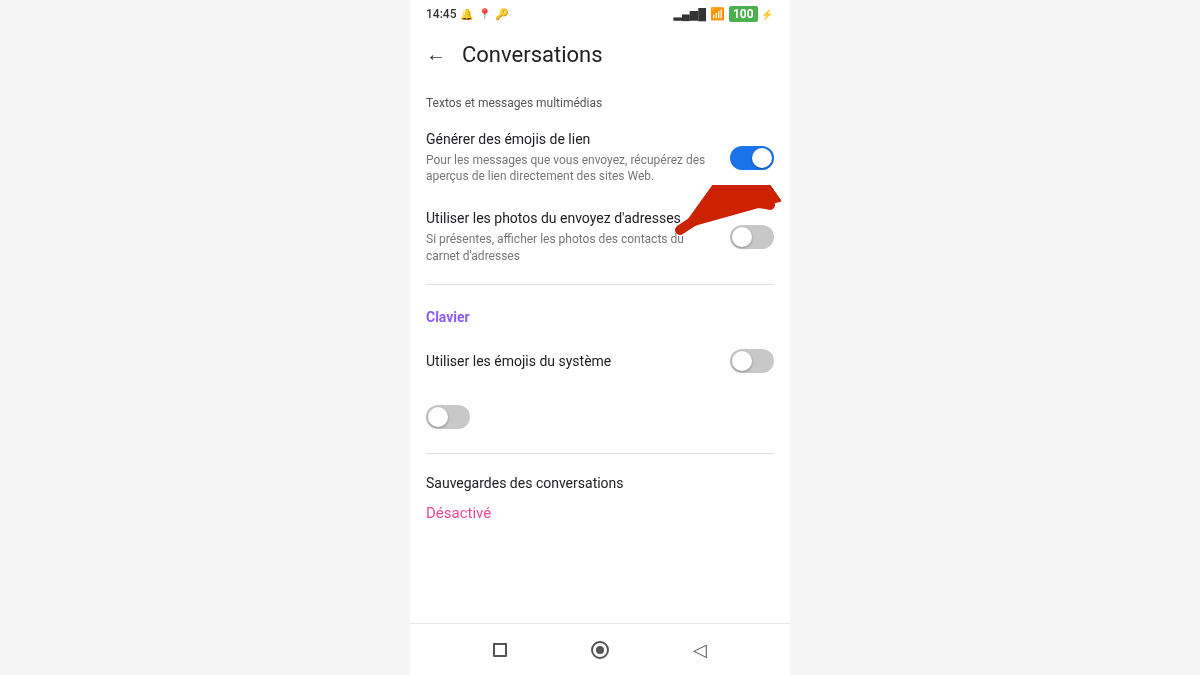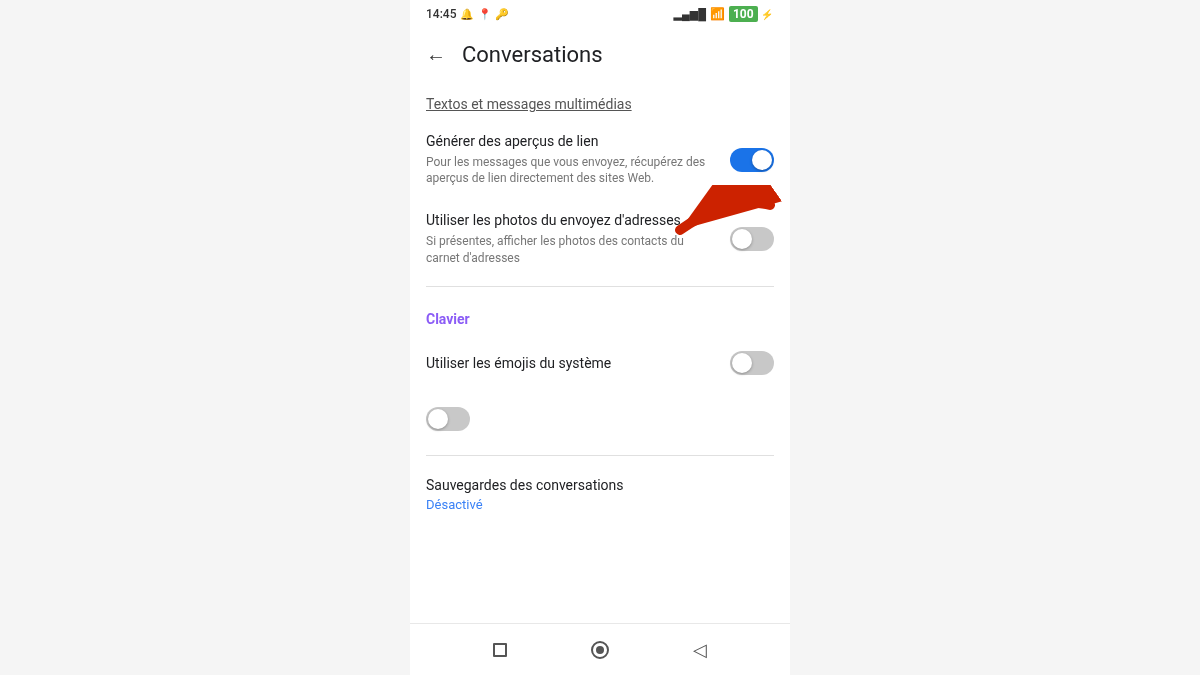--- a/index.html
+++ b/index.html
@@ -91,23 +91,22 @@
 
     
     .content {
       flex: 1;
       overflow-y: auto;
       background: #fff;
     }
 
     .section-header-plain {
       padding: 16px 16px 8px 16px;
-      font-size: 14px;
+      font-size: 12px;
       color: #555;
-      text-decoration: underline;
     }
 
     .section-divider {
       height: 1px;
       background: #e0e0e0;
       margin: 8px 16px;
     }
 
     .section-title {
       padding: 16px 16px 8px 16px;
@@ -136,23 +135,23 @@
     }
 
     .setting-item-desc {
       font-size: 12px;
       color: #777;
       margin-top: 2px;
       line-height: 1.4;
     }
 
     .setting-item-sublabel {
-      font-size: 13px;
-      color: #3b82f6;
-      margin-top: 1px;
+      font-size: 15px;
+      color: #ec4899;
+      margin-top: 10px;
     }
 
     
     .toggle {
       width: 44px;
       height: 24px;
       border-radius: 12px;
       position: relative;
       flex-shrink: 0;
       cursor: pointer;
@@ -261,21 +260,21 @@
     <span class="back-arrow">←</span>
     <span class="app-title">Conversations</span>
   </div>
 
   <div class="content">
 
     <div class="section-header-plain">Textos et messages multimédias</div>
 
     <div class="setting-item">
       <div class="setting-item-text">
-        <div class="setting-item-label">Générer des aperçus de lien</div>
+        <div class="setting-item-label">Générer des émojis de lien</div>
         <div class="setting-item-desc">Pour les messages que vous envoyez, récupérez des aperçus de lien directement des sites Web.</div>
       </div>
       <div class="toggle on">
         <div class="toggle-thumb"></div>
       </div>
     </div>
 
     <div class="setting-item" style="position:relative;">
       <div class="setting-item-text">
         <div class="setting-item-label">Utiliser les photos du envoyez d'adresses</div>

